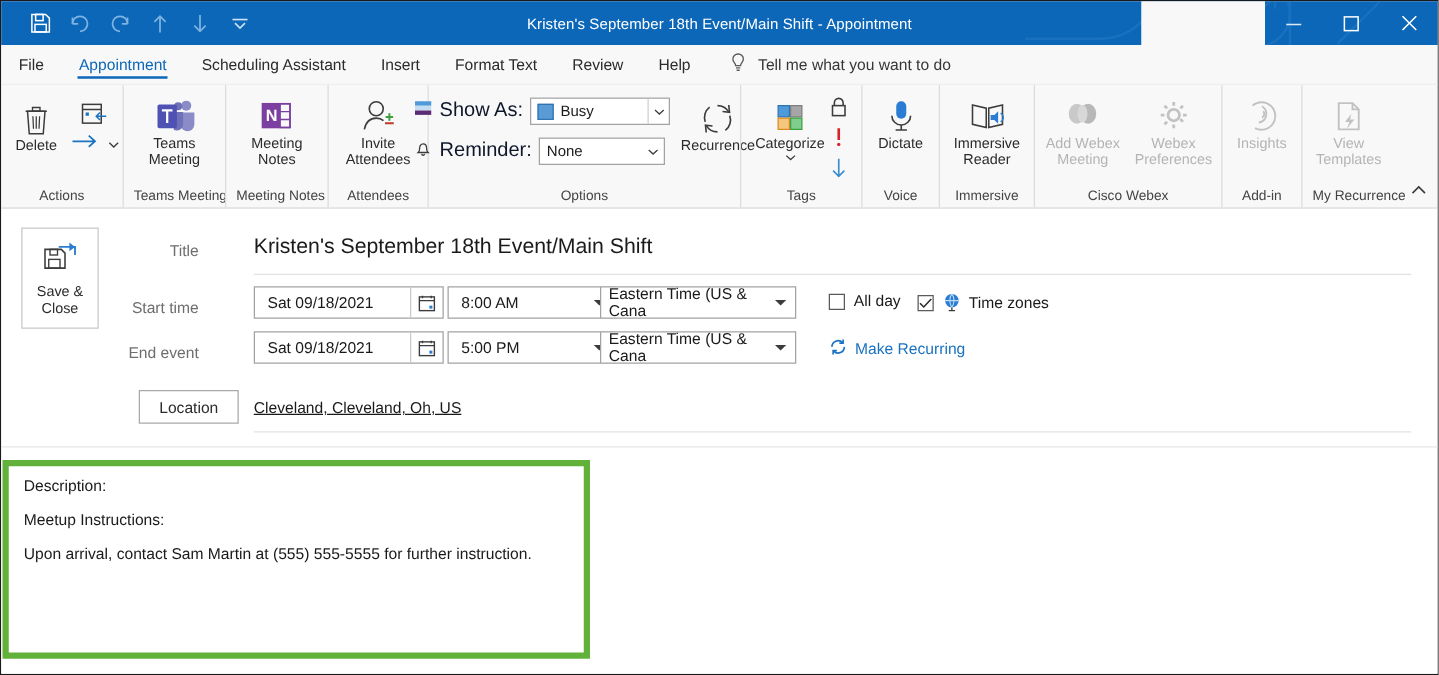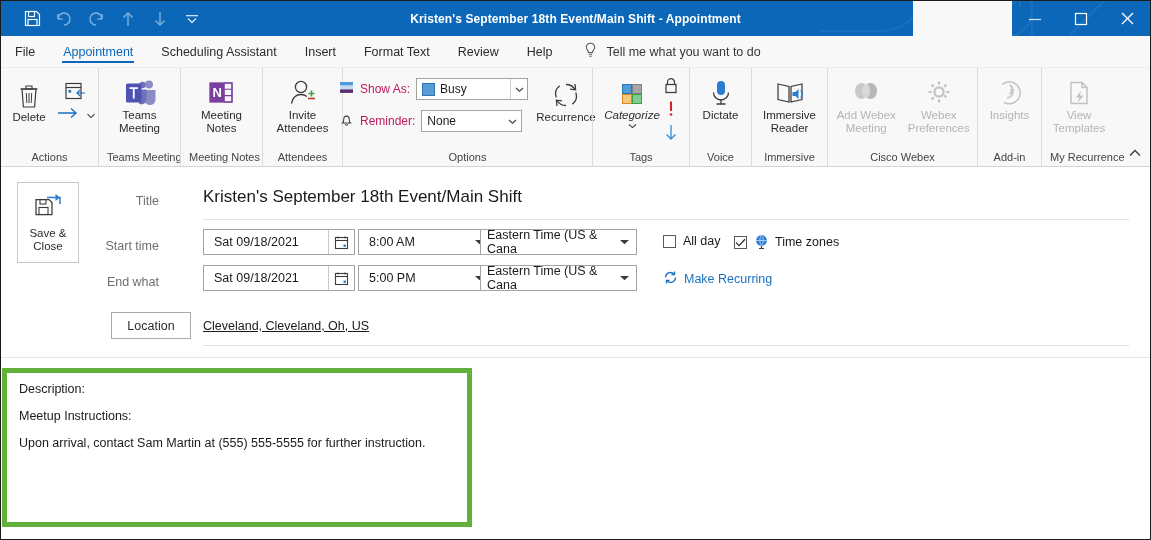--- a/index.html
+++ b/index.html
@@ -34,21 +34,21 @@
   .qat { display: flex; align-items: center; padding-left: 16px; gap: 2px; position:relative; z-index:2; }
   .qat-btn {
     width: 30px; height: 28px;
     display: flex; align-items: center; justify-content: center;
   }
   .qat-btn svg { display: block; }
   .win-title {
     position: absolute; left: 0; right: 0; top: 0; height: 35px;
     display: flex; align-items: center; justify-content: center;
     color: #ffffff; font-size: 12px; letter-spacing: .1px;
-    pointer-events: none; z-index: 1; font-weight: bold;
+    pointer-events: none; z-index: 1;
   }
   .wc { margin-left: auto; display: flex; align-items: center; height: 35px; position:relative; z-index:2; }
   .wc-btn { width: 46px; height: 35px; display: flex; align-items: center; justify-content: center; }
   .wc-btn.ribbon { width: 42px; }
 
   
   .tabstrip {
     height: 32px; flex: 0 0 32px;
     background: #f8f8f8;
     display: flex; align-items: stretch;
@@ -91,21 +91,21 @@
     display: flex; flex-direction: column; align-items: center;
     padding: 4px 2px 0; gap: 1px;
   }
   .bigbtn .ico { height: 32px; display: flex; align-items: flex-end; justify-content: center; }
   .bigbtn .lbl { font-size: 11.5px; color: #2b2b2b; text-align: center; line-height: 13px; }
   .bigbtn.dim .lbl { color: #b4b4b4; }
   .bigbtn .caret { font-size: 8px; color: #555; line-height: 7px; }
 
   
   .optrow { display: flex; align-items: center; gap: 6px; height: 26px; }
-  .optlabel { font-size: 12px; color: #be185d; white-space: nowrap; }
+  .optlabel { font-size: 16px; color: #0f172a; white-space: nowrap; }
   .combo {
     height: 22px; border: 1px solid #a3a3a3; background: #fff;
     display: flex; align-items: center; font-size: 12px; color: #1a1a1a;
     padding-left: 5px; position: relative;
   }
   .combo .cb-arrow {
     width: 17px; height: 20px; margin-left: auto;
     display: flex; align-items: center; justify-content: center;
     border-left: 1px solid #cfcfcf;
   }
@@ -456,21 +456,21 @@
             <div class="lbl">Recurrence</div>
           </div>
         </div>
       </div>
       <div class="rg-name">Options</div>
     </div>
 
     <div class="rgroup" style="width:97px;">
       <div class="rg-body" style="align-items:flex-start; padding-top:4px;">
         <div style="display:flex; align-items:flex-start;">
-          <div class="bigbtn" style="width:60px;font-style:italic;">
+          <div class="bigbtn" style="width:60px;">
             <div class="ico">
               <svg width="30" height="28" viewBox="0 0 30 28">
                 <rect x="5.5" y="4.5" width="9" height="9" fill="#4f9ad8" stroke="#2e75b6" stroke-width="1"></rect>
                 <rect x="15.5" y="4.5" width="9" height="9" fill="#a6a6a6" stroke="#7f7f7f" stroke-width="1"></rect>
                 <rect x="5.5" y="14.5" width="9" height="9" fill="#f5c77e" stroke="#d98a21" stroke-width="1"></rect>
                 <rect x="15.5" y="14.5" width="9" height="9" fill="#7fce8f" stroke="#3f9e3f" stroke-width="1"></rect>
               </svg>
             </div>
             <div class="lbl">Categorize</div>
             <div class="caret">
@@ -678,21 +678,21 @@
       <span style="margin-right:6px;display:flex;">
         <svg width="15" height="16" viewBox="0 0 15 16">
             <circle cx="7.5" cy="6.5" r="5.4" fill="#2b7cd3"></circle>
             <path d="M2.1 6.5h10.8M7.5 1.1c2.2 2.8 2.2 7.9 0 10.8M7.5 1.1c-2.2 2.8-2.2 7.9 0 10.8" stroke="#bcdcf5" stroke-width="0.85" fill="none"></path>
             <path d="M5 14.5 L10 14.5 M7.5 11.9 L7.5 14.5" stroke="#3c3c3c" stroke-width="1.1"></path>
           </svg>
       </span>
       <span>Time zones</span>
     </div>
 
-    <div class="fieldlabel" style="left:38px; top:108px;">End what</div>
+    <div class="fieldlabel" style="left:38px; top:108px;">End event</div>
     <div class="tb-field" style="left:202px; top:98px; width:152px;">
       <span class="val">Sat 09/18/2021</span>
       <span class="endbtn bordered">
         <svg width="15" height="15" viewBox="0 0 15 15">
             <rect x="1.5" y="2.5" width="12" height="11" fill="none" stroke="#3c3c3c" stroke-width="1.1"></rect>
             <path d="M1.5 5.5 L13.5 5.5" stroke="#3c3c3c" stroke-width="1.1"></path>
             <path d="M4 1.5 L4 3.5 M11 1.5 L11 3.5" stroke="#3c3c3c" stroke-width="1.1"></path>
             <rect x="9.5" y="9.5" width="2.4" height="2.4" fill="#2b7cd3"></rect>
           </svg>
       </span>

